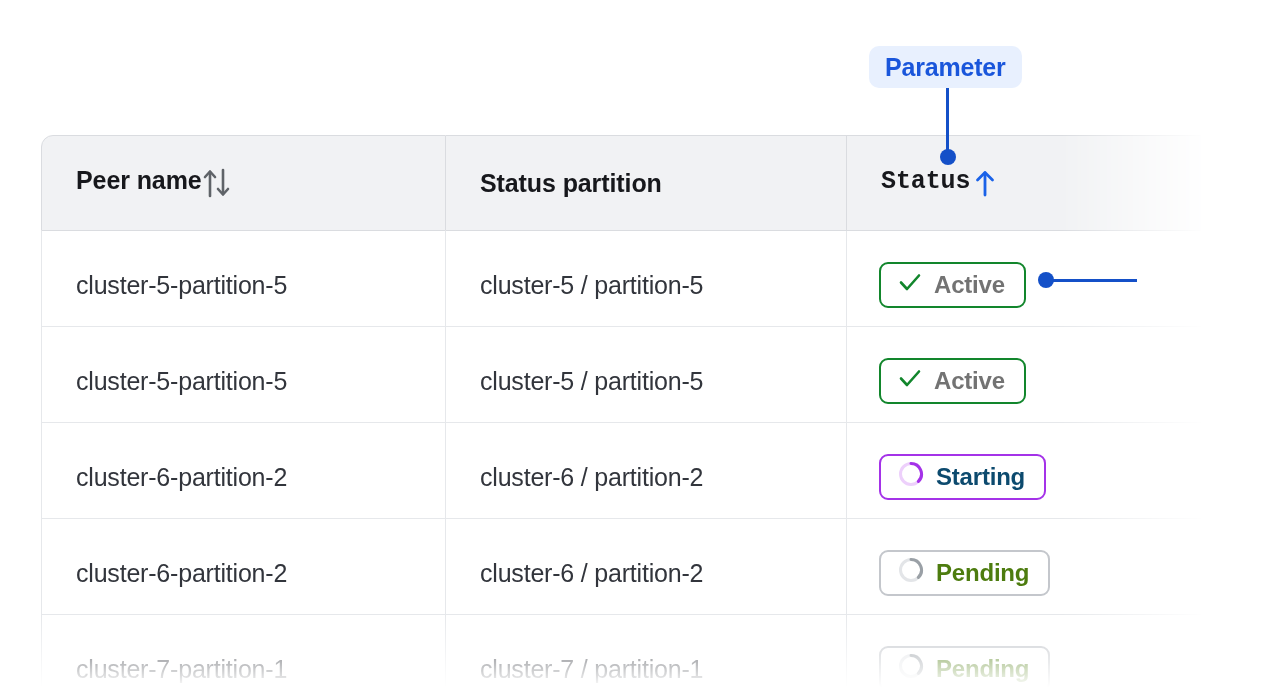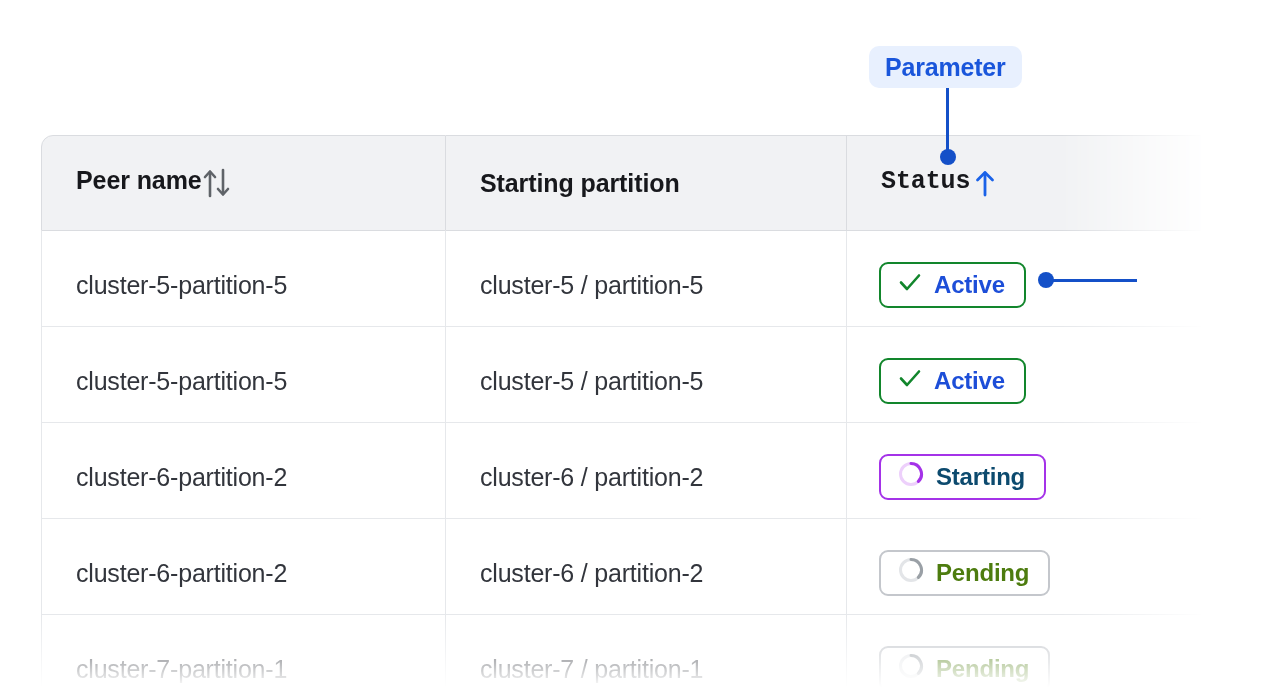--- a/index.html
+++ b/index.html
@@ -90,21 +90,21 @@
     height: 46px;
     padding: 0 19px 0 16px;
     border-radius: 9px;
     border: 2px solid;
     font-size: 24px;
     font-weight: bold;
     letter-spacing: -0.2px;
     background: #ffffff;
     white-space: nowrap;
   }
-  .badge.active  { border-color: #12862c; color: #1d4ed8; }
+  .badge.active  { border-color: #12862c; color: #737373; }
   .badge.starting{ border-color: #a432e8; color: #0c4a6e; }
   .badge.pending { border-color: #c4c7cc; color: #4d7c0f; }
   .badge svg { flex: none; }
 
   
   .anno-pill {
     position: absolute;
     display: inline-flex;
     align-items: center;
     justify-content: center;
@@ -156,21 +156,21 @@
                   <path d="M8 30 L8 6" stroke="#5f6368" stroke-width="2.6" stroke-linecap="round"></path>
                   <path d="M3 11 L8 5.5 L13 11" stroke="#5f6368" stroke-width="2.6" stroke-linecap="round" stroke-linejoin="round" fill="none"></path>
                   <path d="M21 4 L21 28" stroke="#5f6368" stroke-width="2.6" stroke-linecap="round"></path>
                   <path d="M16 23 L21 28.5 L26 23" stroke="#5f6368" stroke-width="2.6" stroke-linecap="round" stroke-linejoin="round" fill="none"></path>
                 </svg>
               </span>
             </div>
           </th>
           <th>
             <div class="th-inner">
-              <span>Starting partition</span>
+              <span>Status partition</span>
             </div>
           </th>
           <th>
             <div class="th-inner">
               <span>Status</span>
               <span class="sort-icon">
                 <svg width="30" height="32" viewBox="0 0 30 32" fill="none">
                   <path d="M15 28 L15 6" stroke="#1a62e8" stroke-width="2.8" stroke-linecap="round"></path>
                   <path d="M7.5 13 L15 5.5 L22.5 13" stroke="#1a62e8" stroke-width="2.8" stroke-linecap="round" stroke-linejoin="round" fill="none"></path>
                 </svg>

